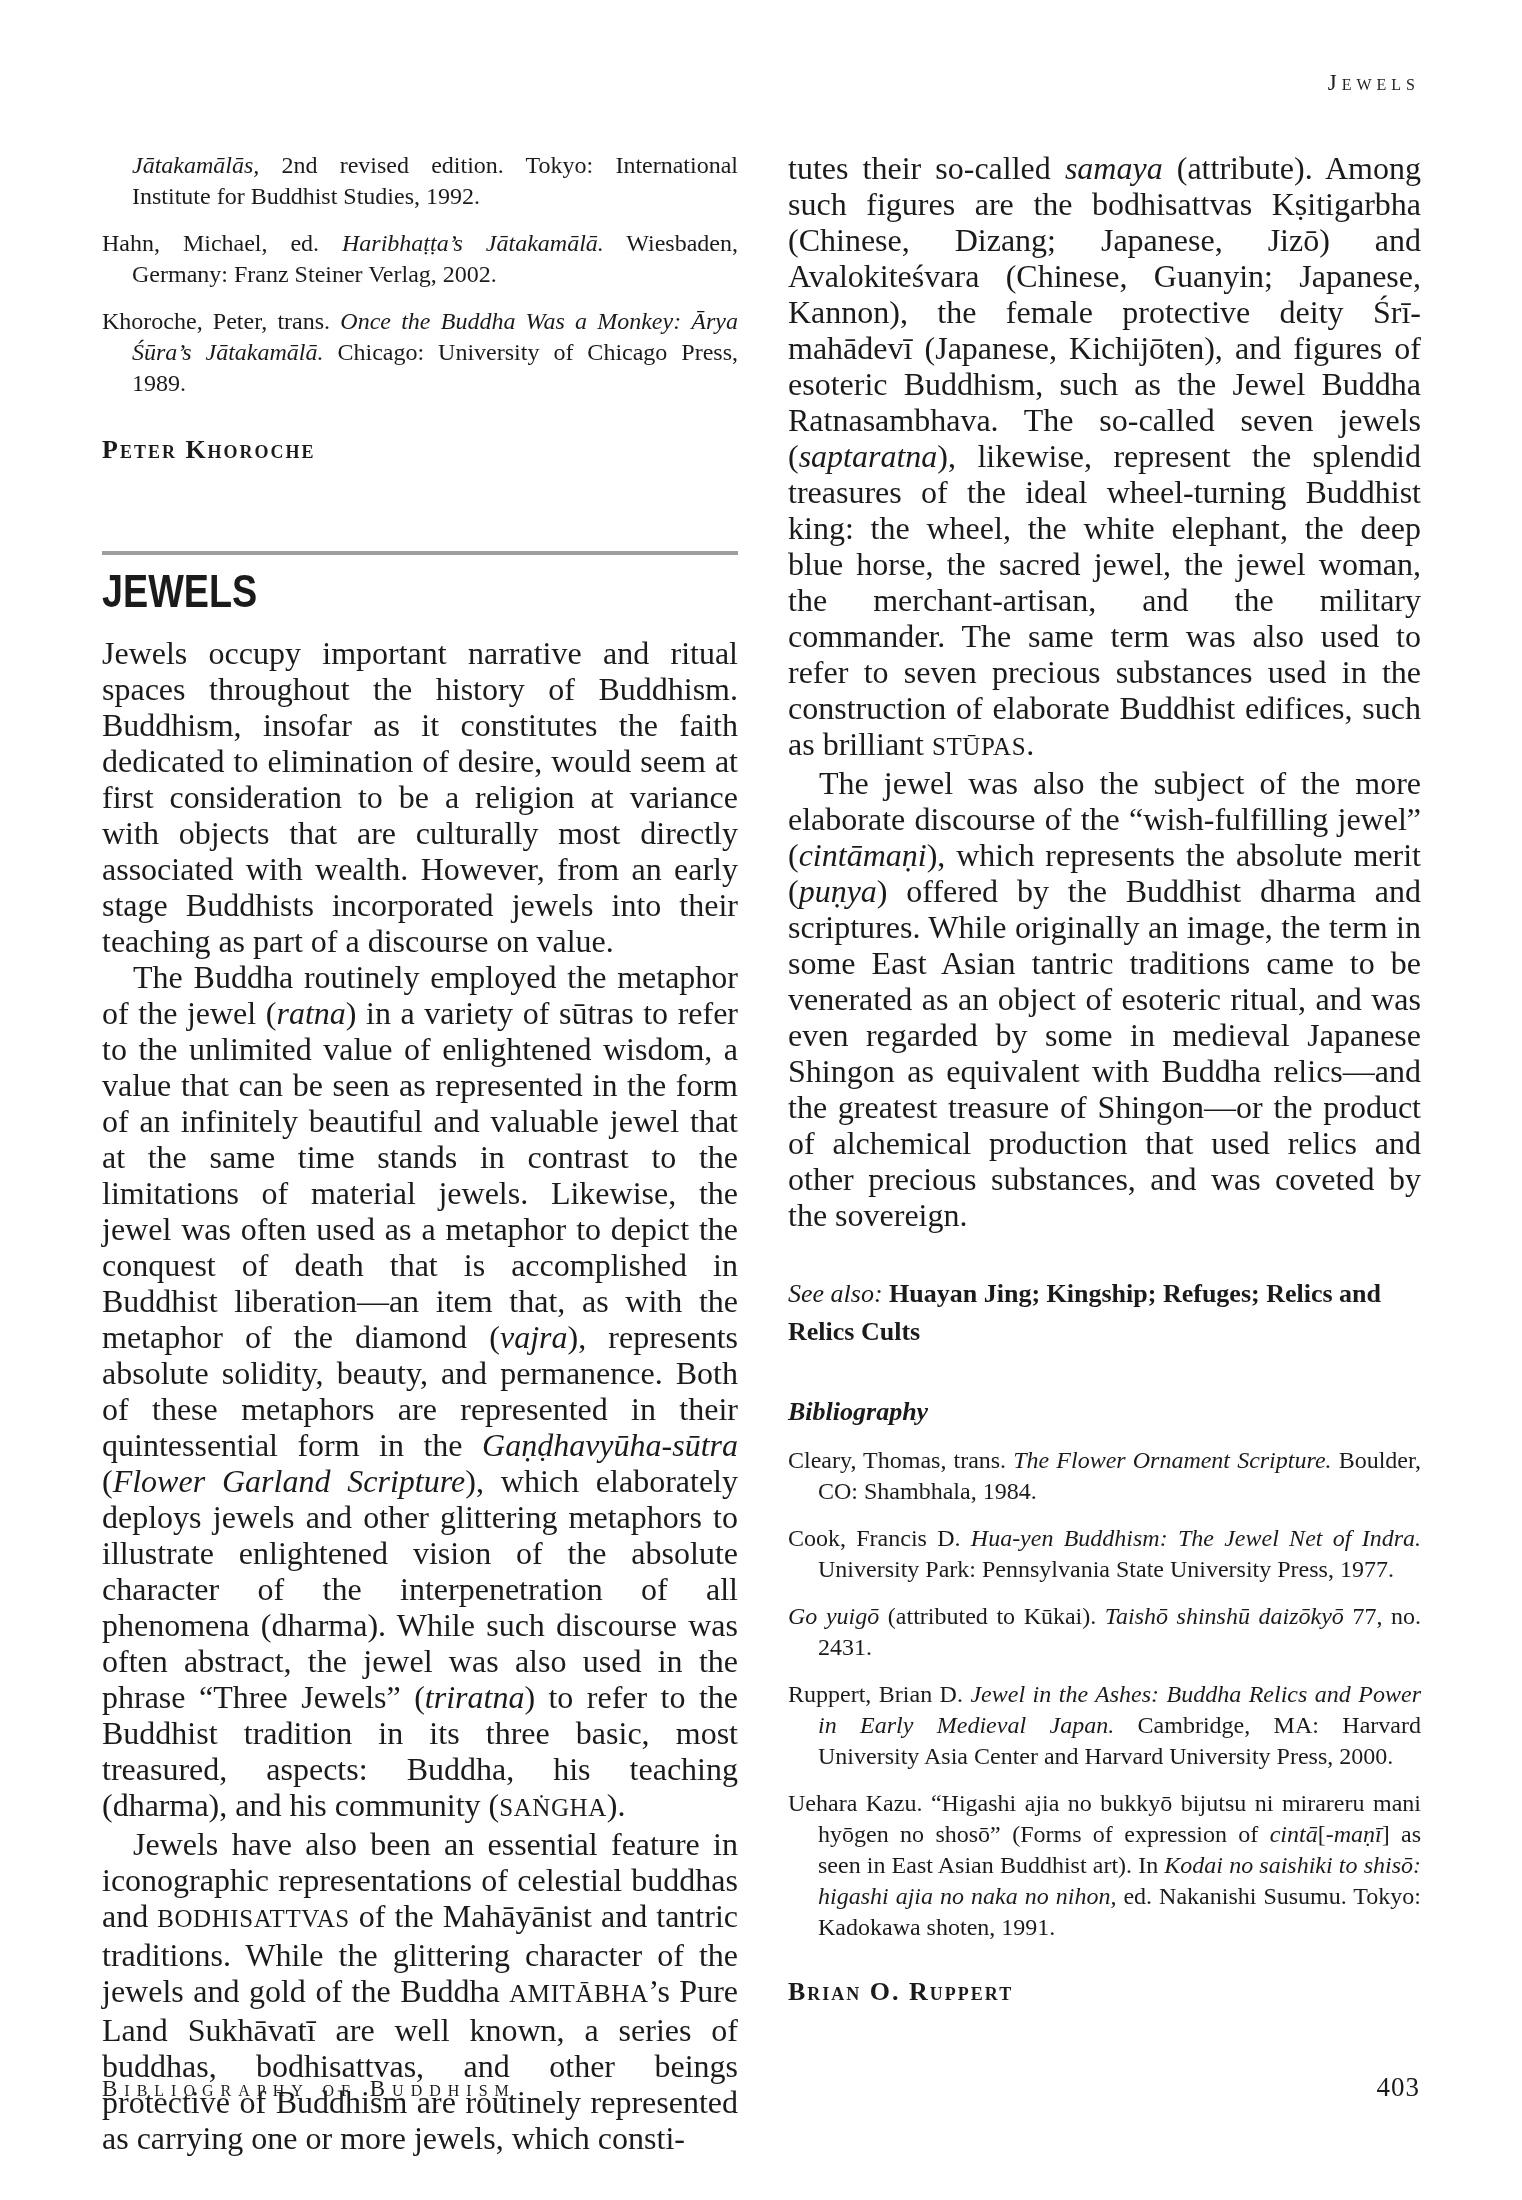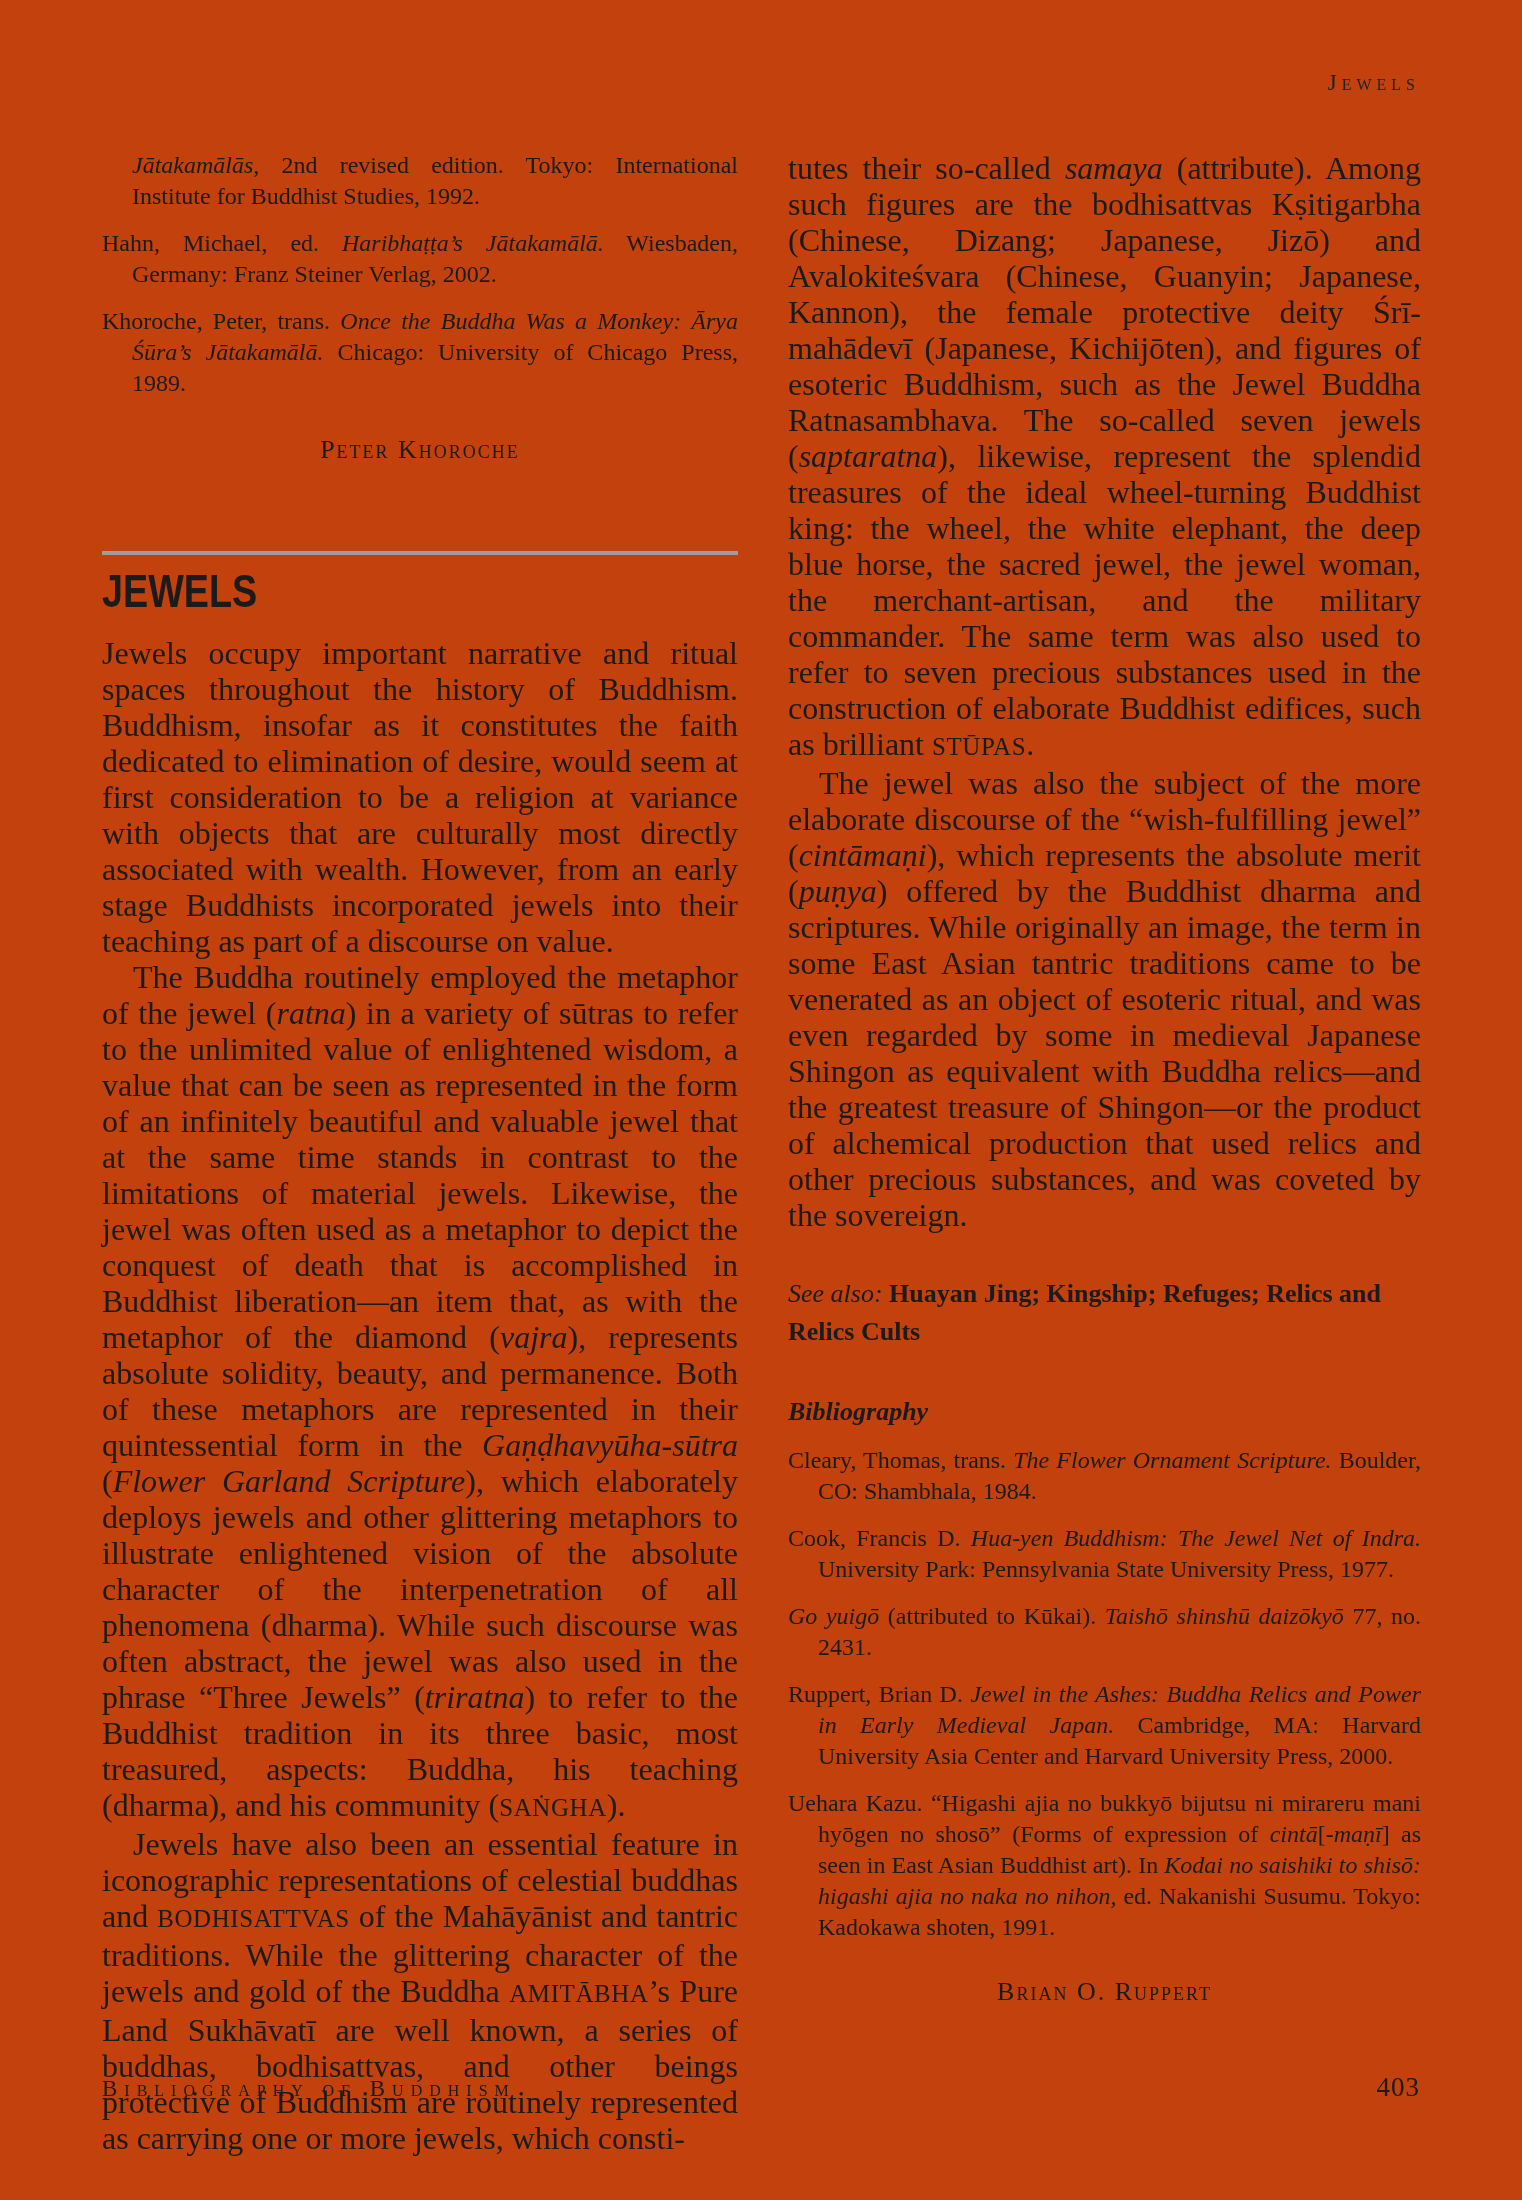--- a/index.html
+++ b/index.html
@@ -1,20 +1,20 @@
 <!DOCTYPE html>
 <html><head>
 <meta charset="utf-8">
 <style>
   html, body { margin: 0; padding: 0; background: #e9e9e9; }
   .page {
     position: relative;
     width: 1522px;
     height: 2200px;
-    background: #c2410c;
+    background: #ffffff;
     color: #1b1b1b;
     font-family: "Liberation Serif", serif;
     overflow: hidden;
   }
   .running-head {
     position: absolute;
     top: 70px;
     right: 102px;
     font-variant: small-caps;
     font-size: 23px;
@@ -33,25 +33,26 @@
     font-size: 24px;
     line-height: 31px;
     padding-left: 30px;
     text-indent: -30px;
     margin: 0 0 16px 0;
   }
   .bib-entry.continuation {
     text-indent: 0;
   }
   .signature {
-    text-align: center;
+    text-align: left;
     font-variant: small-caps;
     font-size: 26px;
     letter-spacing: 2px;
     margin-top: 36px;
+    font-weight: bold;
   }
   .rule {
     border: none;
     border-top: 4px solid #9e9e9e;
     margin: 86px 0 0 0;
   }
   .article-title {
     font-family: "Liberation Sans", sans-serif;
     font-weight: 700;
     font-size: 46px;

